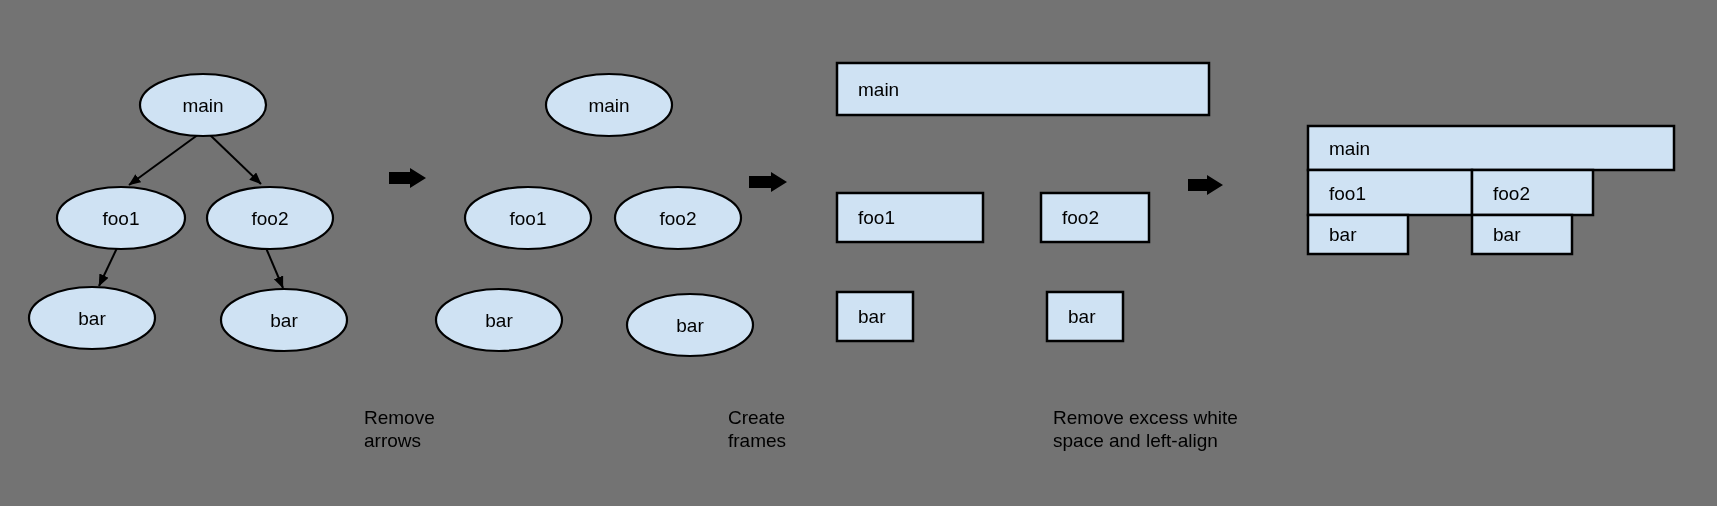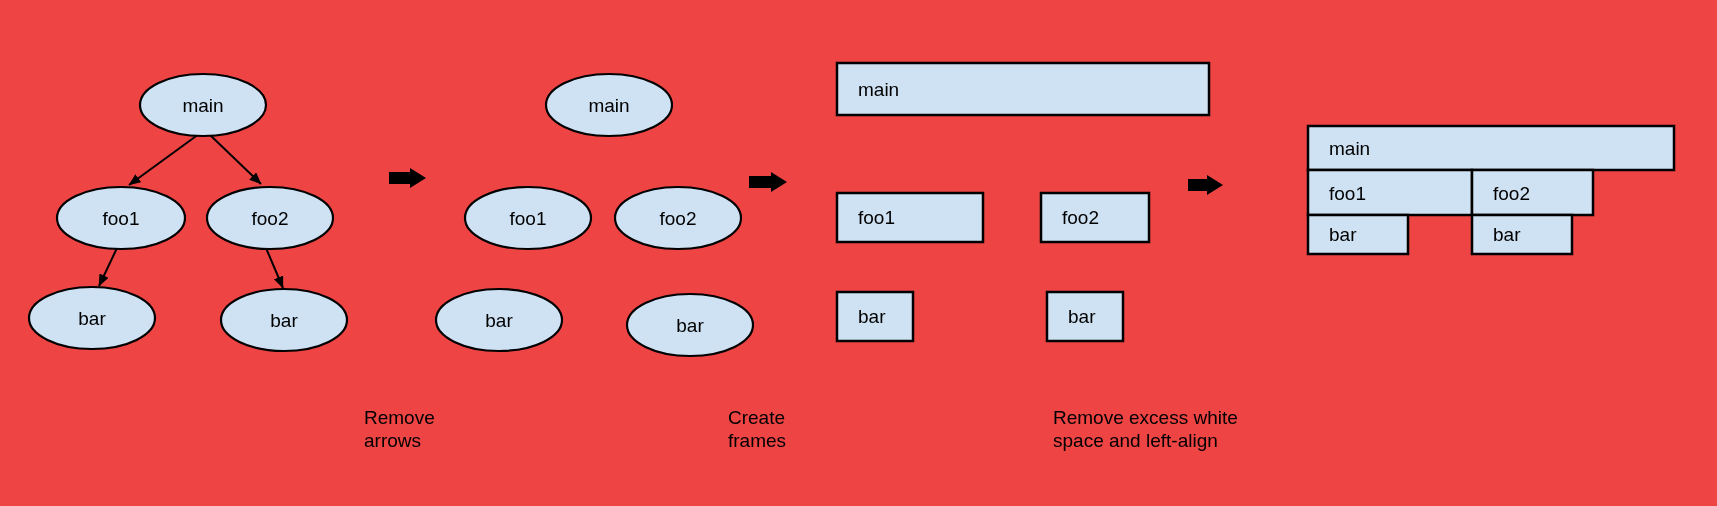--- a/index.html
+++ b/index.html
@@ -1,20 +1,20 @@
 <!DOCTYPE html>
 <html><head>
 <meta charset="utf-8">
 <style>
   html, body { margin: 0; padding: 0; background: #ffffff; }
   .canvas {
     position: relative;
     width: 1717px;
     height: 506px;
-    background: #ef4444;
+    background: #737373;
     font-family: "Liberation Sans", sans-serif;
     overflow: hidden;
   }
   svg { display: block; }
   .node-shape { stroke: #000000; stroke-width: 2.2; }
   .frame-shape { stroke: #000000; stroke-width: 2.5; }
   .edge { stroke: #000000; stroke-width: 2; fill: none; }
   .arrowhead-fill { fill: #000000; }
   .block-arrow { fill: #000000; stroke: none; }
   .node-label {

